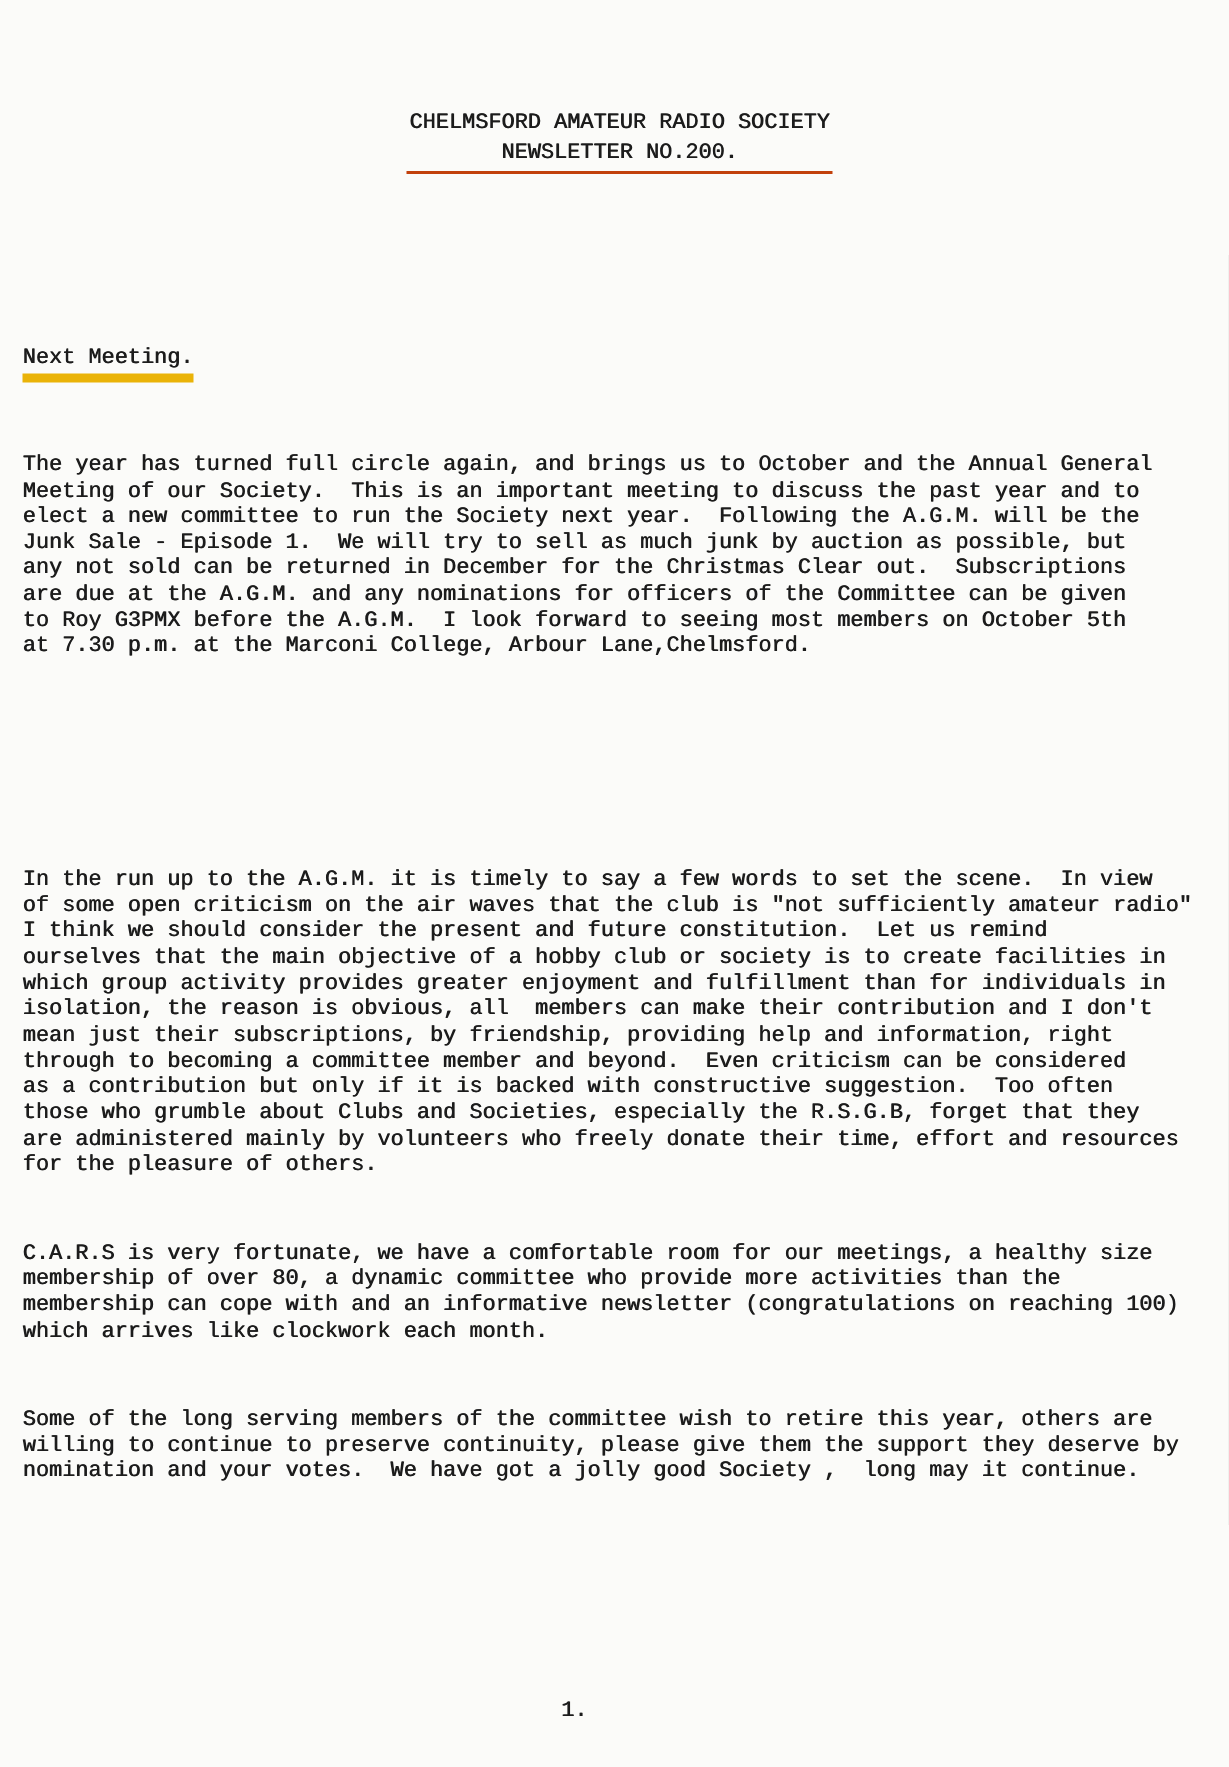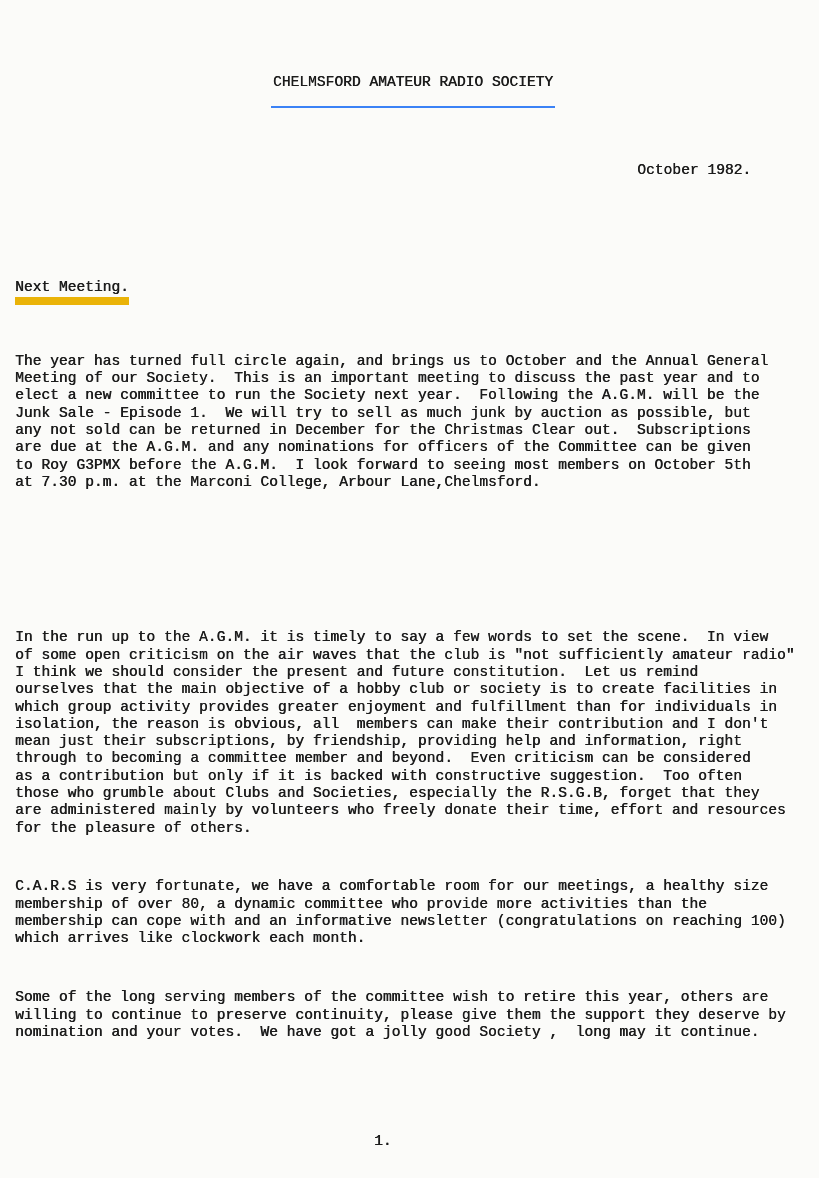--- a/index.html
+++ b/index.html
@@ -23,37 +23,37 @@
     text-shadow: 0.45px 0 currentColor;
     white-space: pre-wrap;
   }
   .masthead-wrap {
     text-align: center;
     white-space: normal;
   }
   .masthead {
     display: inline-block;
     line-height: 20px;
-    border-bottom: 2px solid #3b82f6;
-    padding: 0 2px 14px 2px;
+    border-bottom: 2px solid #c2410c;
+    padding: 0 2px 2px 2px;
   }
   .issue-date {
     text-align: right;
     padding-right: 60px;
     line-height: 20px;
     margin: 0 0 2px 0;
     white-space: normal;
   }
   .section {
     margin-top: 10px;
   }
   .section-heading {
     display: inline-block;
     line-height: 18px;
-    border-bottom: 8px solid #eab308;
+    border-bottom: 6px solid #eab308;
     padding-bottom: 1px;
     margin: 0 0 13px 0;
     white-space: pre;
   }
   .heading-row { white-space: normal; }
   p.body-para {
     margin: 0 0 7px 0;
   }
   .page-number {
     position: absolute;
@@ -63,24 +63,24 @@
   }
 </style>
 </head>
 <body>
 
 <div class="page">
 
   <div class="masthead-wrap">
     <div class="masthead">
       <div>CHELMSFORD AMATEUR RADIO SOCIETY</div>
+      <div>NEWSLETTER NO.200.</div>
     </div>
   </div>
 
-  <div class="issue-date">October 1982.</div>
 
   <div class="section">
     <div class="heading-row"><span class="section-heading">Next Meeting.</span></div>
     <p class="body-para">The year has turned full circle again, and brings us to October and the Annual General
 Meeting of our Society.  This is an important meeting to discuss the past year and to
 elect a new committee to run the Society next year.  Following the A.G.M. will be the
 Junk Sale - Episode 1.  We will try to sell as much junk by auction as possible, but
 any not sold can be returned in December for the Christmas Clear out.  Subscriptions
 are due at the A.G.M. and any nominations for officers of the Committee can be given
 to Roy G3PMX before the A.G.M.  I look forward to seeing most members on October 5th

